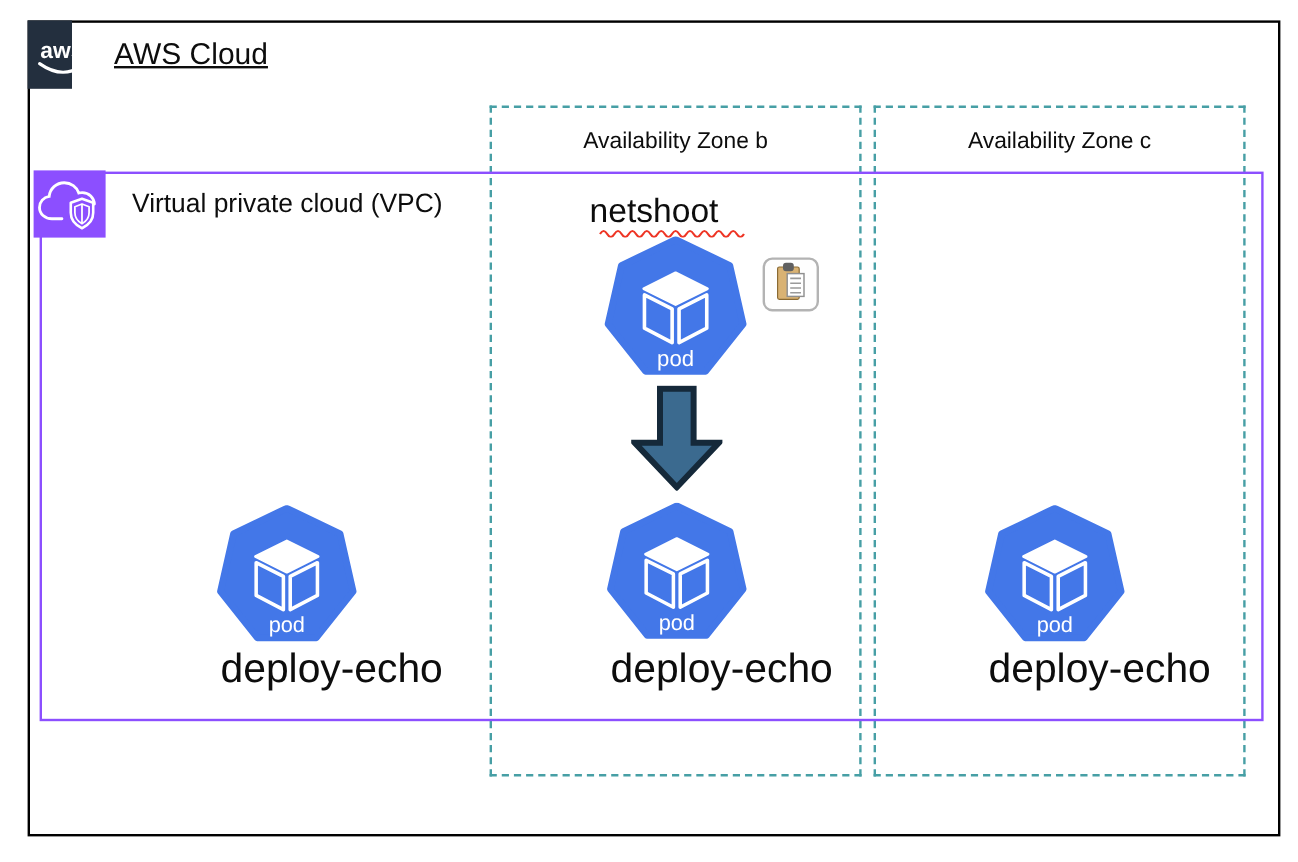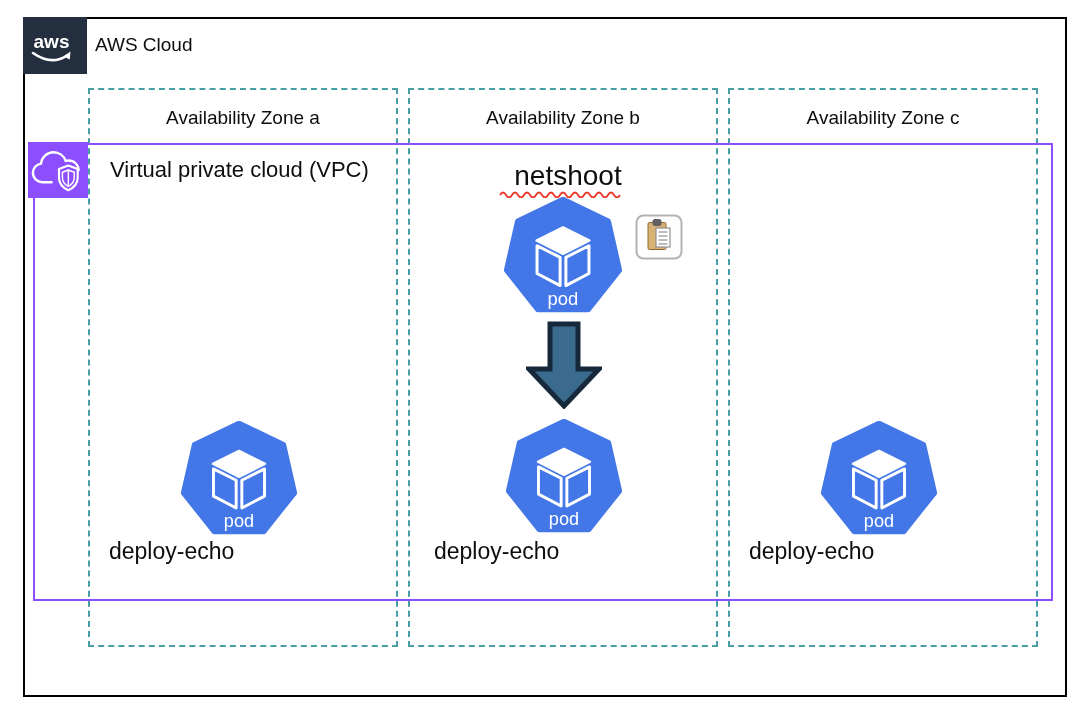--- a/index.html
+++ b/index.html
@@ -5,55 +5,52 @@
   html,body { margin:0; padding:0; background:#ffffff; }
   .canvas {
     position:relative; width:1082px; height:718px; background:#ffffff;
     font-family:"Liberation Sans", sans-serif; overflow:hidden; color:#0d0d0d;
   }
   .abs { position:absolute; }
 
   .outer-box { border:2.5px solid #000000; background:transparent; }
 
   .aws-logo { background:#232F3E; }
-  .aws-cloud-label { font-size:19px; line-height:22px; white-space:nowrap; }
+  .aws-cloud-label { font-size:25px; line-height:22px; white-space:nowrap;text-decoration:underline; }
 
   .az-box { border:2.5px dashed #479FA5; box-sizing:border-box; }
   .az-label { margin-top:17px; text-align:center; font-size:19px; }
 
   .vpc-box { border:2px solid #8C4FFF; box-sizing:border-box; }
   .vpc-icon { background:#8C4FFF; }
   .vpc-label { font-size:22px; white-space:nowrap; }
 
   .netshoot-label { width:200px; text-align:center; font-size:28px; white-space:nowrap; }
-  .deploy-label { width:260px; text-align:left; font-size:23px; white-space:nowrap; }
+  .deploy-label { width:260px; text-align:right; font-size:34px; white-space:nowrap; }
 
   .pod-svg text { font-family:"Liberation Sans", sans-serif; }
   .logo-svg text { font-family:"Liberation Sans", sans-serif; }
 </style>
 </head>
 <body>
 
 <div class="canvas">
 
   <div class="abs outer-box" style="left:23px; top:17px; width:1040px; height:676px;"></div>
 
-  <div class="abs aws-logo" style="left:23px; top:17px; width:64px; height:57px;">
+  <div class="abs aws-logo" style="left:23px; top:17px; width:37px; height:57px;">
     <svg class="logo-svg" viewBox="0 0 57 57" width="57" height="57">
       <text x="28.5" y="31" text-anchor="middle" font-size="19" font-weight="bold" fill="#ffffff">aws</text>
       <path d="M10,36 Q28.5,49 44,38.5" fill="none" stroke="#ffffff" stroke-width="2.6" stroke-linecap="round"></path>
       <polygon points="47.5,34.5 46.8,42.5 40.5,39.5" fill="#ffffff"></polygon>
     </svg>
   </div>
 
   <div class="abs aws-cloud-label" style="left:95px; top:34px;">AWS Cloud</div>
 
-  <div class="abs az-box" style="left:88px; top:88px; width:310px; height:559px;">
-    <div class="az-label">Availability Zone a</div>
-  </div>
 
   <div class="abs az-box" style="left:728px; top:88px; width:310px; height:559px;">
     <div class="az-label">Availability Zone c</div>
   </div>
 
   <div class="abs az-box" style="left:408px; top:88px; width:310px; height:559px;">
     <div class="az-label">Availability Zone b</div>
   </div>
 
   <div class="abs vpc-box" style="left:33px; top:143px; width:1020px; height:458px;"></div>
@@ -62,21 +59,21 @@
     <svg viewBox="0 0 61 55" width="60" height="56">
       <path d="M24,40 H15.5 C9.5,40 5,35.8 5,30.4 C5,25.6 8.4,21.8 13.2,21.1 C13.8,14.4 19.3,9.5 26,9.5 C31.7,9.5 36.6,13 38.3,18.2 C39.2,17.9 40.2,17.8 41.2,17.8 C46.9,17.8 51.3,22.1 51.5,27.6" fill="none" stroke="#ffffff" stroke-width="2.4" stroke-linecap="round"></path>
       <path d="M41,23 L50.5,26.5 V35 C50.5,41.5 46.5,45.5 41,48 C35.5,45.5 31.5,41.5 31.5,35 V26.5 Z" fill="#8C4FFF" stroke="#ffffff" stroke-width="2.2" stroke-linejoin="round"></path>
       <path d="M41,27.5 L47,29.8 V35 C47,39.5 44.5,42.3 41,44.2 C37.5,42.3 35,39.5 35,35 V29.8 Z" fill="none" stroke="#ffffff" stroke-width="1.5" stroke-linejoin="round"></path>
       <path d="M41,27.5 V44.2" stroke="#ffffff" stroke-width="1.5"></path>
     </svg>
   </div>
 
   <div class="abs vpc-label" style="left:110px; top:157px;">Virtual private cloud (VPC)</div>
 
-  <div class="abs netshoot-label" style="left:468px; top:160px;">netshoot</div>
+  <div class="abs netshoot-label" style="left:445px; top:160px;">netshoot</div>
   <svg class="abs" style="left:499px; top:190px;" width="128" height="8" viewBox="0 0 128 8">
     <path d="M1 5 q3 -5 6 0 q3 5 6 0 q3 -5 6 0 q3 5 6 0 q3 -5 6 0 q3 5 6 0 q3 -5 6 0 q3 5 6 0 q3 -5 6 0 q3 5 6 0 q3 -5 6 0 q3 5 6 0 q3 -5 6 0 q3 5 6 0 q3 -5 6 0 q3 5 6 0 q3 -5 6 0 q3 5 6 0 q3 -5 6 0 q3 5 6 0" fill="none" stroke="#EE3424" stroke-width="1.8"></path>
   </svg>
 
   <div class="abs" style="left:503px; top:197px; width:120px; height:116px;">
     <svg class="pod-svg" viewBox="0 0 104 100" width="120" height="116">
       <polygon points="52,2 91.1,20.8 100.7,63.1 73.7,97.1 30.3,97.1 3.3,63.1 12.9,20.8" fill="#4377E8" stroke="#4377E8" stroke-width="5" stroke-linejoin="round"></polygon>
       <polygon points="52,26 75,37.5 52,49 29,37.5" fill="#ffffff" stroke="#ffffff" stroke-width="2" stroke-linejoin="round"></polygon>
       <polygon points="29.5,42 49.5,52 49.5,76.5 29.5,66" fill="none" stroke="#ffffff" stroke-width="2.6" stroke-linejoin="round"></polygon>
       <polygon points="74.5,42 54.5,52 54.5,76.5 74.5,66" fill="none" stroke="#ffffff" stroke-width="2.6" stroke-linejoin="round"></polygon>

